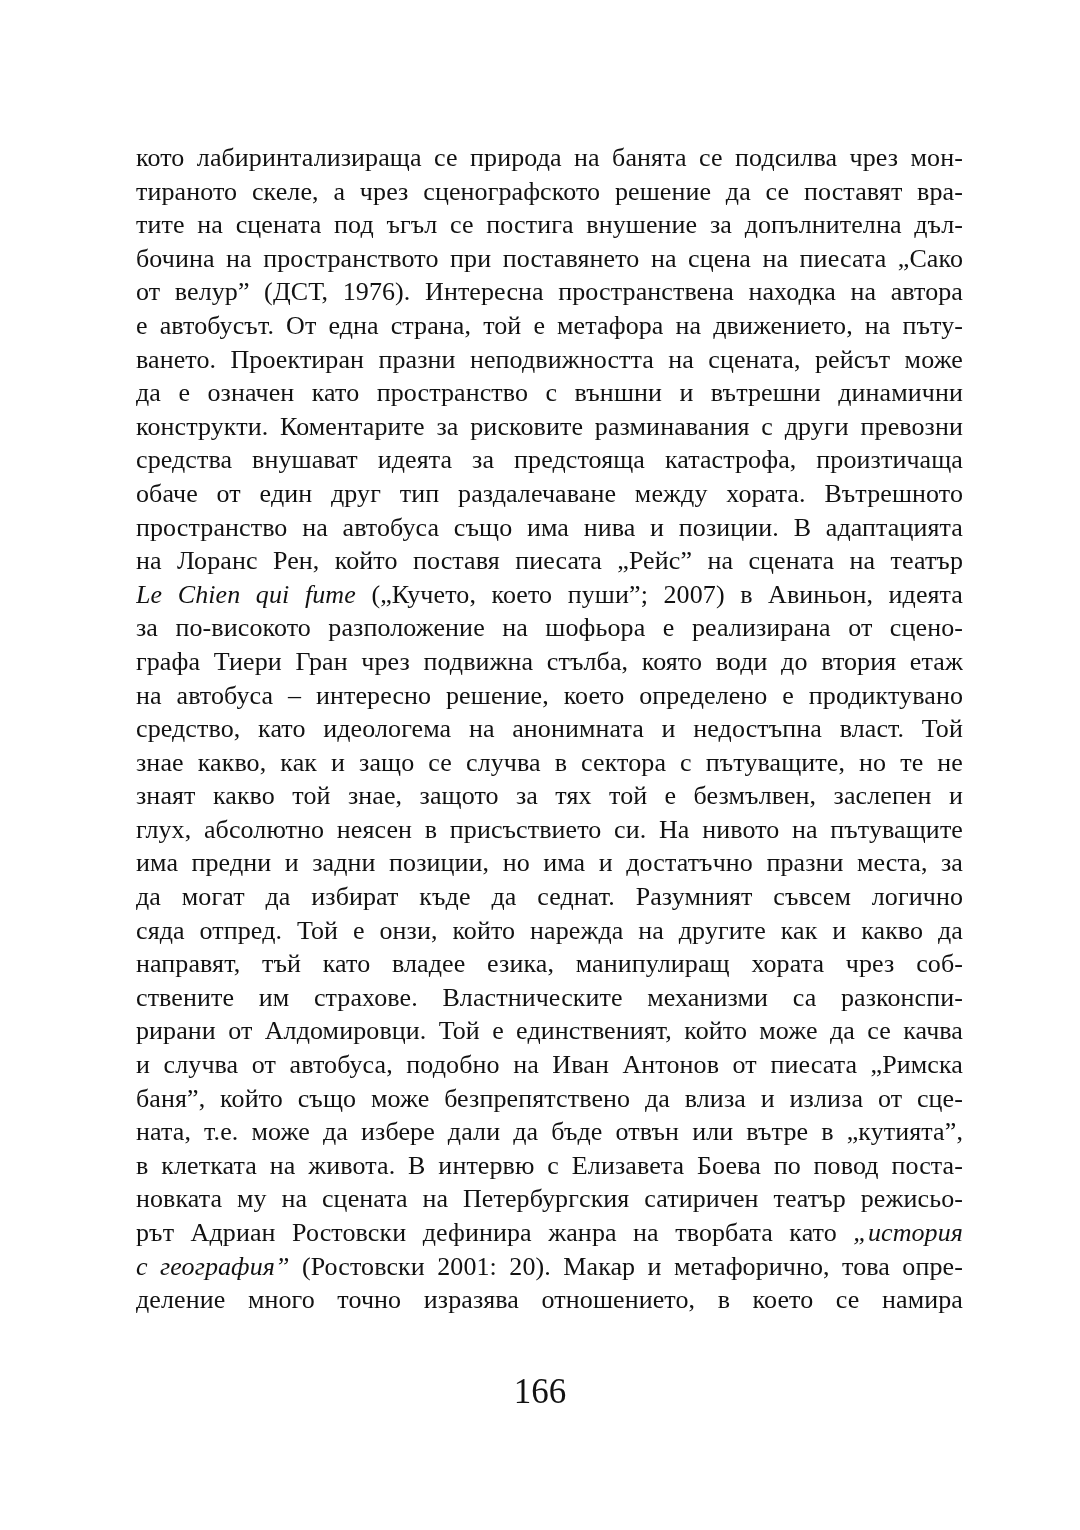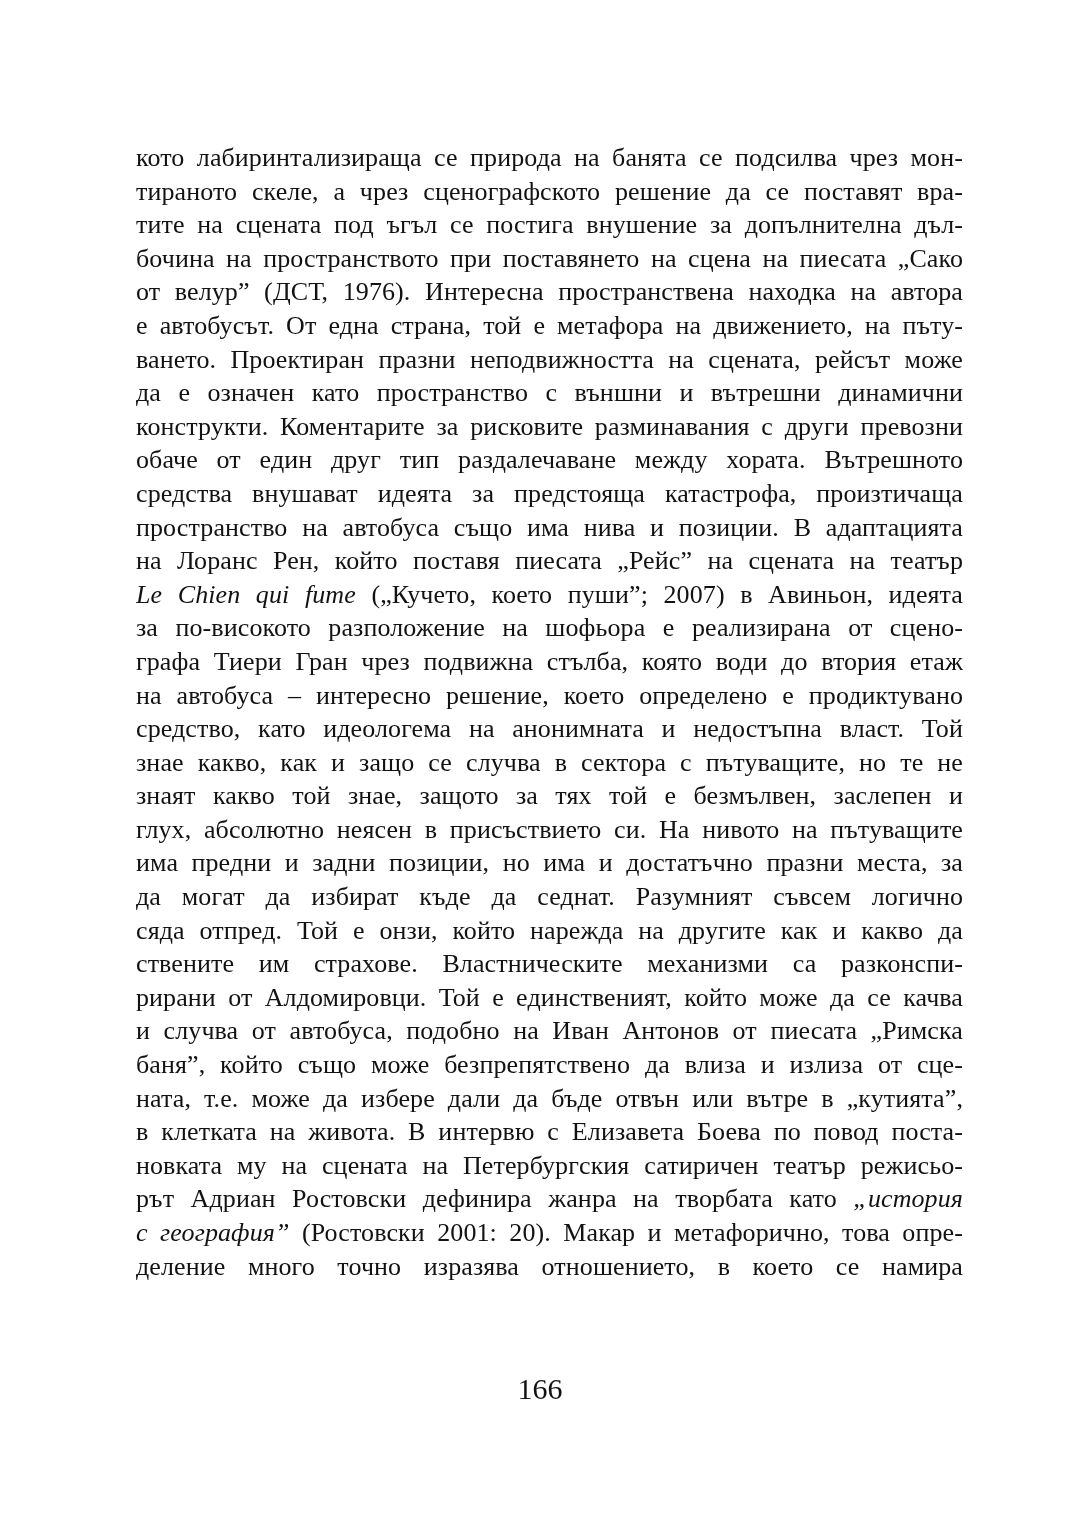--- a/index.html
+++ b/index.html
@@ -35,53 +35,54 @@
   .line .it {
     font-style: italic;
     margin-top: 40px;
   }
   .page-number {
     position: absolute;
     left: 0;
     width: 1080px;
     top: 1372px;
     text-align: center;
-    font-size: 30px;
+    font-size: 35px;
     color: #121212;
   }
 </style>
 </head>
 <body>
 
 <div class="page">
   <div class="text-block" id="text-block">
       <div class="line"><span>кото лабиринтализираща се природа на банята се подсилва чрез мон-</span></div>
       <div class="line"><span>тираното скеле, а чрез сценографското решение да се поставят вра-</span></div>
       <div class="line"><span>тите на сцената под ъгъл се постига внушение за допълнителна дъл-</span></div>
       <div class="line"><span>бочина на пространството при поставянето на сцена на пиесата „Сако</span></div>
       <div class="line"><span>от велур” (ДСТ, 1976). Интересна пространствена находка на автора</span></div>
       <div class="line"><span>е автобусът. От една страна, той е метафора на движението, на пъту-</span></div>
       <div class="line"><span>ването. Проектиран празни неподвижността на сцената, рейсът може</span></div>
       <div class="line"><span>да е означен като пространство с външни и вътрешни динамични</span></div>
       <div class="line"><span>конструкти. Коментарите за рисковите разминавания с други превозни</span></div>
+      <div class="line"><span>средства внушават идеята за предстояща катастрофа, произтичаща</span></div>
       <div class="line"><span>обаче от един друг тип раздалечаване между хората. Вътрешното</span></div>
-      <div class="line"><span>средства внушават идеята за предстояща катастрофа, произтичаща</span></div>
       <div class="line"><span>пространство на автобуса също има нива и позиции. В адаптацията</span></div>
       <div class="line"><span>на Лоранс Рен, който поставя пиесата „Рейс” на сцената на театър</span></div>
       <div class="line"><span class="it">Le Chien qui fume</span><span> („Кучето, което пуши”; 2007) в Авиньон, идеята</span></div>
       <div class="line"><span>за по-високото разположение на шофьора е реализирана от сцено-</span></div>
       <div class="line"><span>графа Тиери Гран чрез подвижна стълба, която води до втория етаж</span></div>
       <div class="line"><span>на автобуса – интересно решение, което определено е продиктувано</span></div>
       <div class="line"><span>средство, като идеологема на анонимната и недостъпна власт. Той</span></div>
       <div class="line"><span>знае какво, как и защо се случва в сектора с пътуващите, но те не</span></div>
       <div class="line"><span>знаят какво той знае, защото за тях той е безмълвен, заслепен и</span></div>
       <div class="line"><span>глух, абсолютно неясен в присъствието си. На нивото на пътуващите</span></div>
       <div class="line"><span>има предни и задни позиции, но има и достатъчно празни места, за</span></div>
       <div class="line"><span>да могат да избират къде да седнат. Разумният съвсем логично</span></div>
       <div class="line"><span>сяда отпред. Той е онзи, който нарежда на другите как и какво да</span></div>
+      <div class="line"><span>направят, тъй като владее езика, манипулиращ хората чрез соб-</span></div>
       <div class="line"><span>ствените им страхове. Властническите механизми са разконспи-</span></div>
       <div class="line"><span>рирани от Алдомировци. Той е единственият, който може да се качва</span></div>
       <div class="line"><span>и случва от автобуса, подобно на Иван Антонов от пиесата „Римска</span></div>
       <div class="line"><span>баня”, който също може безпрепятствено да влиза и излиза от сце-</span></div>
       <div class="line"><span>ната, т.е. може да избере дали да бъде отвън или вътре в „кутията”,</span></div>
       <div class="line"><span>в клетката на живота. В интервю с Елизавета Боева по повод поста-</span></div>
       <div class="line"><span>новката му на сцената на Петербургския сатиричен театър режисьо-</span></div>
       <div class="line"><span>рът Адриан Ростовски дефинира жанра на творбата като </span><span class="it">„история</span></div>
       <div class="line"><span class="it">с география” </span><span>(Ростовски 2001: 20). Макар и метафорично, това опре-</span></div>
       <div class="line"><span>деление много точно изразява отношението, в което се намира</span></div>

